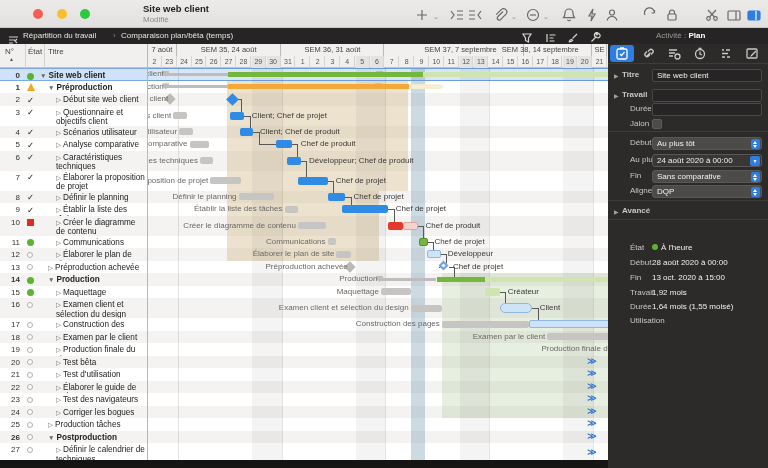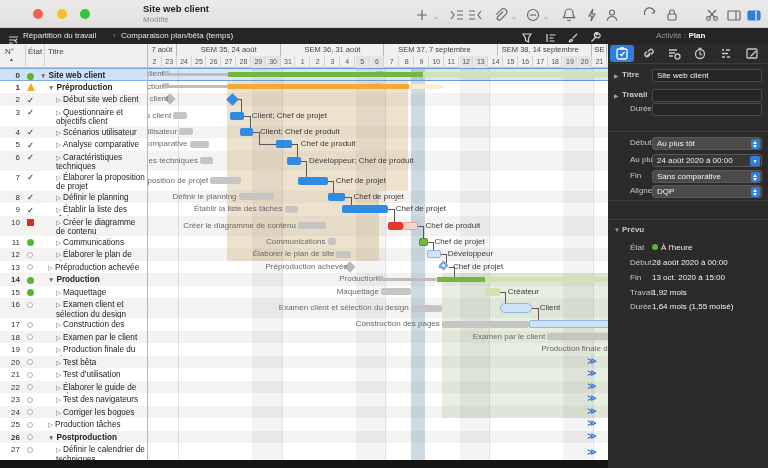--- a/index.html
+++ b/index.html
@@ -405,21 +405,21 @@
           <div class="ttitle" style="left: 56px;"><span class="tarrow">▷</span><span>Définir le calendrier de techniques</span></div>
         </div>
       </div>
   </div>
 
   <div id="gantt">
     <div id="g-head">
         <div class="gw" style="left: 0px; width: 28.6774px;">7 août</div>
         <div class="gw" style="left: 29.6774px; width: 102.871px;">SEM 35, 24 août</div>
         <div class="gw" style="left: 133.548px; width: 102.871px;">SEM 36, 31 août</div>
-        <div class="gw" style="left: 224px; width: 126px;">SEM 37, 7 septembre</div>
+        <div class="gw" style="left: 250px; width: 126px;">SEM 37, 7 septembre</div>
         <div class="gw" style="left: 341.29px; width: 102.871px;">SEM 38, 14 septembre</div>
         <div class="gw" style="left: 445.161px; width: 13.8387px;">SE</div>
         <div class="gd" style="left: 0px; width: 13.8387px;">2</div>
         <div class="gd" style="left: 14.8387px; width: 13.8387px;">23</div>
         <div class="gd" style="left: 29.6774px; width: 13.8387px;">24</div>
         <div class="gd" style="left: 44.5161px; width: 13.8387px;">25</div>
         <div class="gd" style="left: 59.3548px; width: 13.8387px;">26</div>
         <div class="gd" style="left: 74.1935px; width: 13.8387px;">27</div>
         <div class="gd" style="left: 89.0323px; width: 13.8387px;">28</div>
         <div class="gd we" style="left: 103.871px; width: 13.8387px;">29</div>
@@ -671,59 +671,66 @@
     </div>
     <div class="ins-row" style="top:45px">
       <span class="ins-arrow">▶</span>
       <span class="ins-label b">Travail</span>
       <span class="ins-input"></span>
     </div>
     <div class="ins-row" style="top:59px">
       <span class="ins-label plain">Durée</span>
       <span class="ins-input"></span>
     </div>
+    <div class="ins-row" style="top:74px">
+      <span class="ins-label plain">Jalon</span>
+      <span class="checkbox"></span>
+    </div>
     <div class="ins-sep" style="top:87px"></div>
     <div class="ins-row" style="top:93px">
       <span class="ins-label plain">Début</span>
       <span class="ins-select"><span>Au plus tôt</span><span class="stepper"></span></span>
     </div>
     <div class="ins-row" style="top:110px">
       <span class="ins-label plain">Au plus tôt</span>
       <span class="ins-select" style="background:#393735"><span>24 août 2020 à 00:00</span><span class="datebtn">▾</span></span>
     </div>
     <div class="ins-row" style="top:126px">
       <span class="ins-label plain">Fin</span>
       <span class="ins-select"><span>Sans comparative</span><span class="stepper"></span></span>
     </div>
     <div class="ins-row" style="top:141px">
       <span class="ins-label plain">Alignement</span>
       <span class="ins-select"><span>DQP</span><span class="stepper"></span></span>
     </div>
     <div class="ins-sep" style="top:156px"></div>
+    <div class="ins-row" style="top:161px">
+      <span class="ins-arrow">▶</span>
+      <span class="ins-label b">Avancé</span>
+    </div>
     <div class="ins-sep" style="top:175px"></div>
-    <div class="ins-row" style="top:180px">
-      <span class="ins-arrow">▼</span>
-      <span class="ins-label b">Prévu</span>
-    </div>
     <div class="ins-row" style="top:198px">
       <span class="ins-label plain">État</span>
       <span class="ins-value"><span class="dot-green"></span><span>À l'heure</span></span>
     </div>
     <div class="ins-row" style="top:213px">
       <span class="ins-label plain">Début</span>
       <span class="ins-value">28 août 2020 à 00:00</span>
     </div>
     <div class="ins-row" style="top:228px">
       <span class="ins-label plain">Fin</span>
       <span class="ins-value">13 oct. 2020 à 15:00</span>
     </div>
     <div class="ins-row" style="top:243px">
       <span class="ins-label plain">Travail</span>
       <span class="ins-value">1,92 mois</span>
     </div>
     <div class="ins-row" style="top:257px">
       <span class="ins-label plain">Durée</span>
       <span class="ins-value">1,64 mois (1,55 moisé)</span>
     </div>
+    <div class="ins-row" style="top:271px">
+      <span class="ins-label plain">Utilisation</span>
+    </div>
   </div>
 
   <div id="bottom-strip"></div>
 </div>
 
 </body></html>

